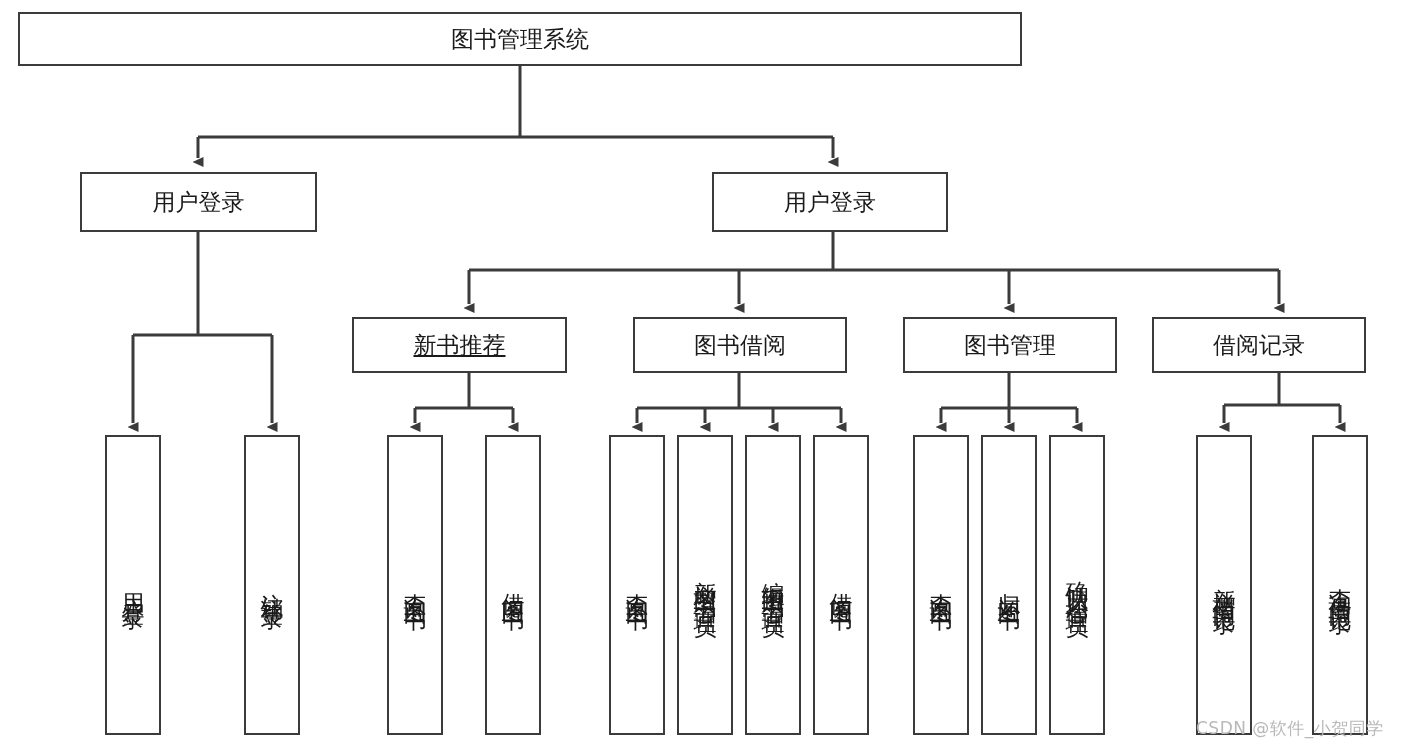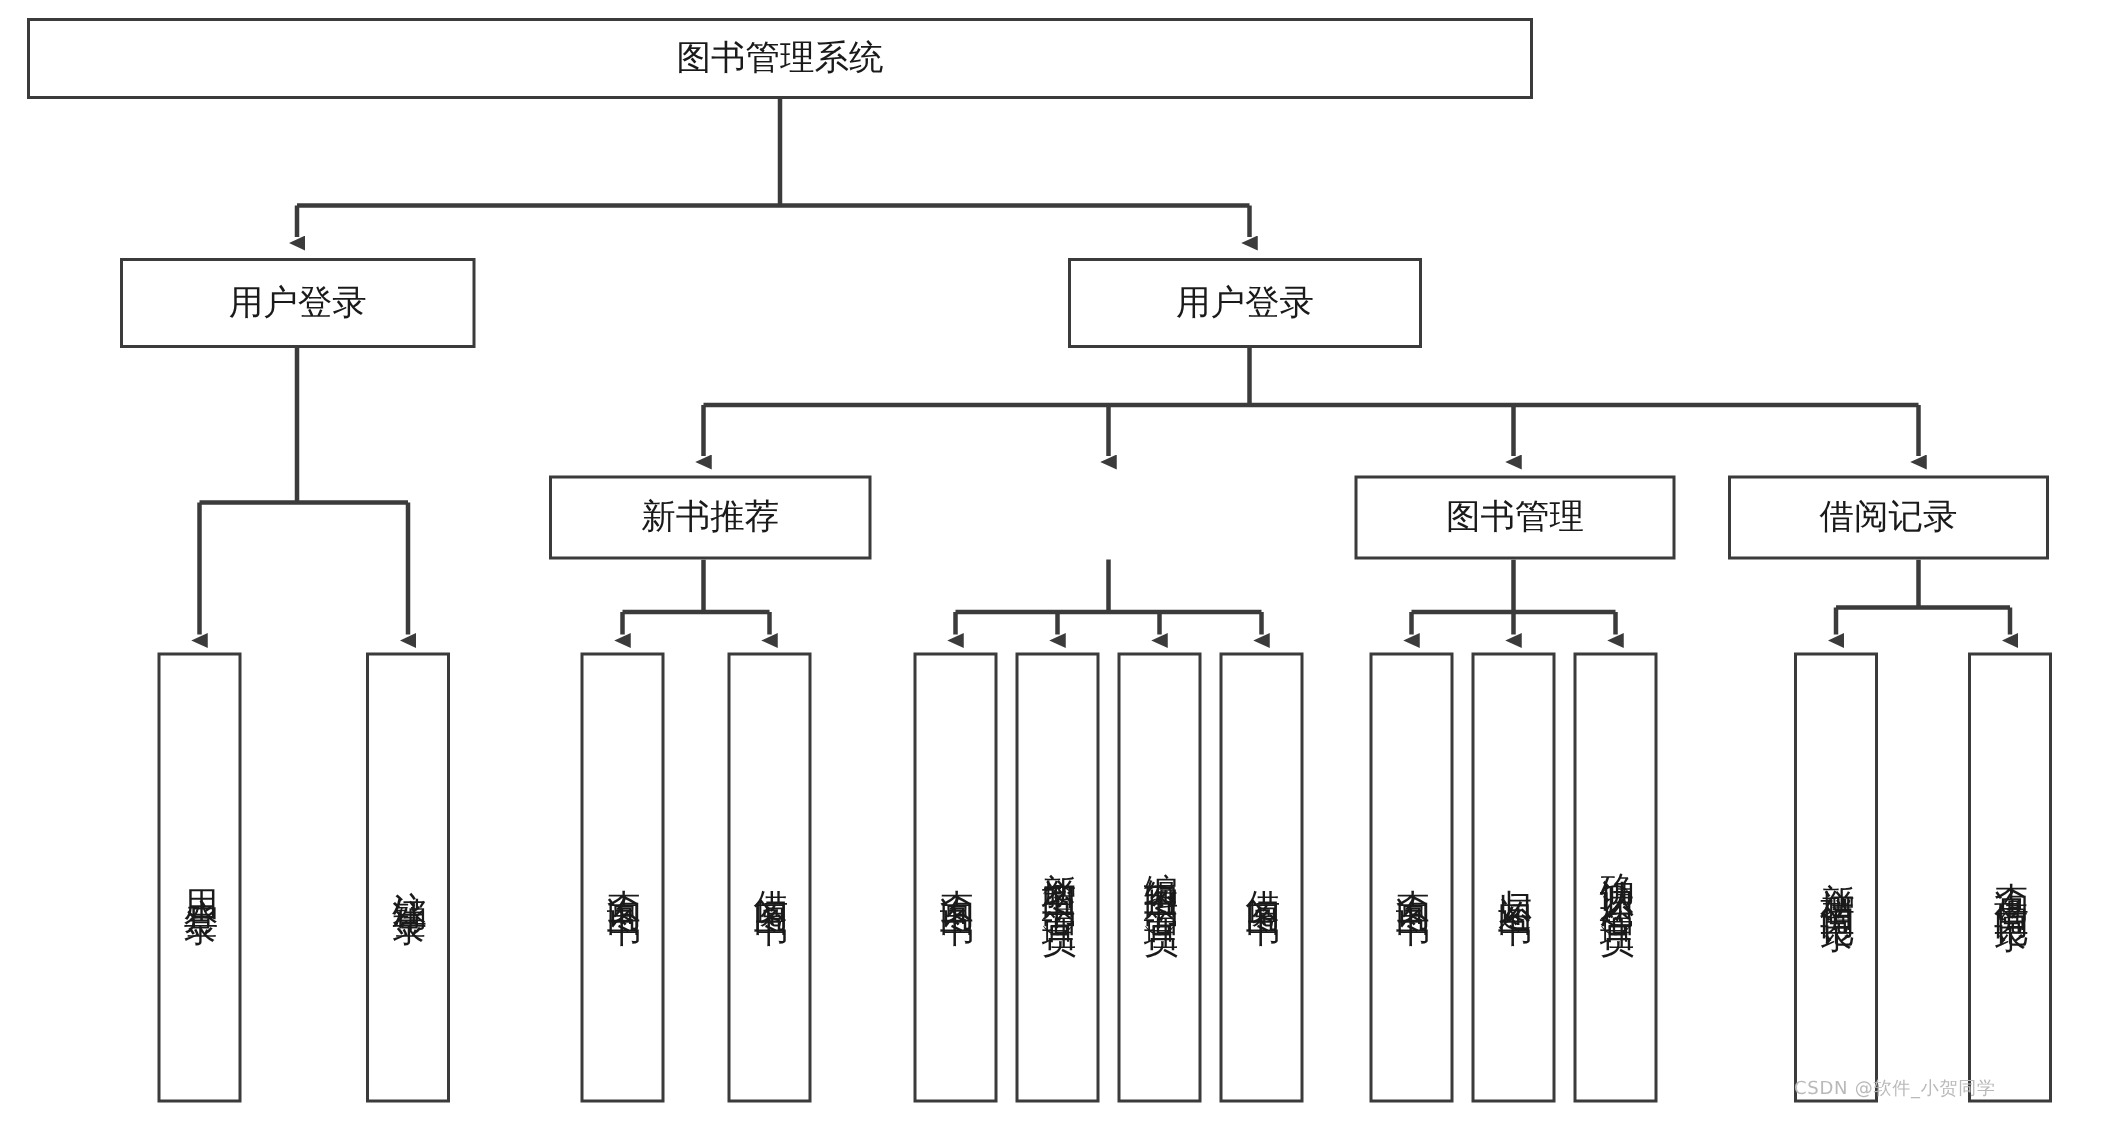--- a/index.html
+++ b/index.html
@@ -45,21 +45,21 @@
   .v-node .lbl{
     writing-mode:vertical-rl;
     text-orientation:upright;
     font-size:23px;
     letter-spacing:5px;
     line-height:1;
     white-space:nowrap;
   }
   .watermark{
     position:absolute;
-    font-size:12px;
+    font-size:17px;
     color:#b9b9b9;
     white-space:nowrap;
     letter-spacing:0.5px;
   }
 </style>
 </head>
 <body>
 
 <div id="canvas">
 
@@ -118,22 +118,25 @@
     <span class="lbl">图书管理系统</span>
   </div>
 
   <div class="node h-node" style="left:80px;top:172px;width:237px;height:60px;">
     <span class="lbl">用户登录</span>
   </div>
   <div class="node h-node" style="left:712px;top:172px;width:236px;height:60px;">
     <span class="lbl">用户登录</span>
   </div>
 
-  <div class="node h-node" style="left:366px;top:317px;width:215px;height:56px;">
+  <div class="node h-node" style="left:352px;top:317px;width:215px;height:56px;text-decoration:underline;">
     <span class="lbl">新书推荐</span>
+  </div>
+  <div class="node h-node" style="left:633px;top:317px;width:214px;height:56px;">
+    <span class="lbl">图书借阅</span>
   </div>
   <div class="node h-node" style="left:903px;top:317px;width:214px;height:56px;">
     <span class="lbl">图书管理</span>
   </div>
   <div class="node h-node" style="left:1152px;top:317px;width:214px;height:56px;">
     <span class="lbl">借阅记录</span>
   </div>
 
   <div class="node v-node" style="left:105px;top:435px;width:56px;height:300px;">
     <span class="lbl">用户登录</span>

